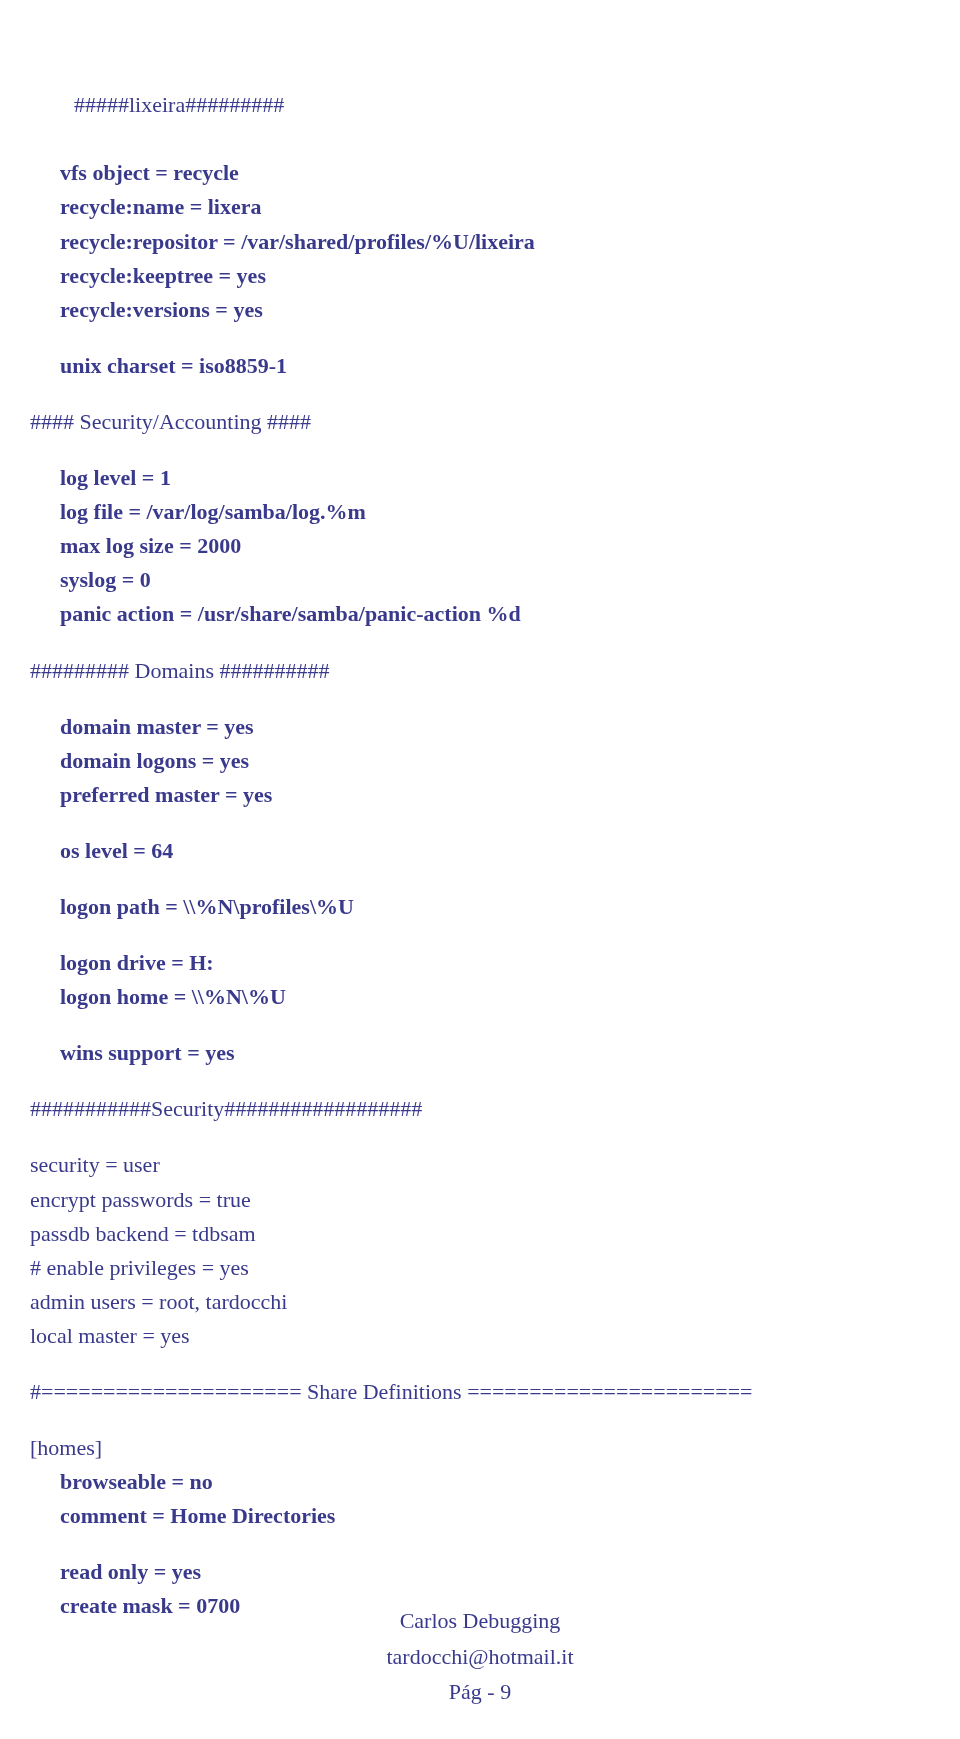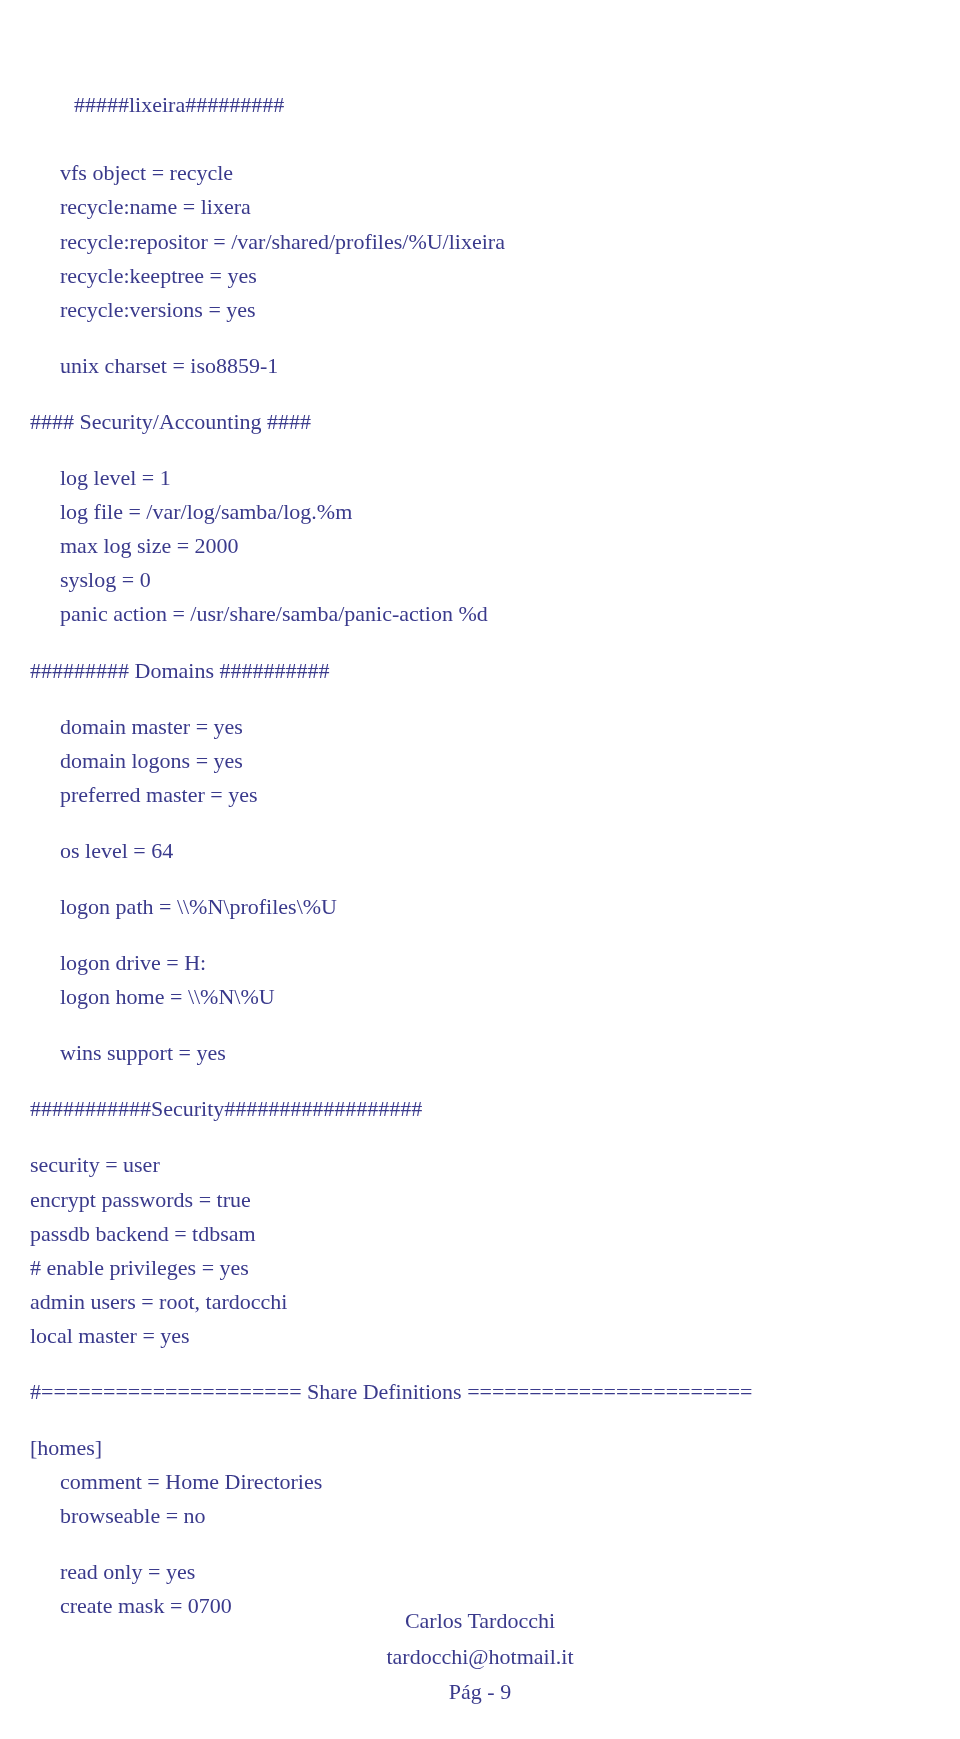--- a/index.html
+++ b/index.html
@@ -28,20 +28,21 @@
 
     .line {
       display: block;
       line-height: 1.55;
     }
 
     .indent {
       display: block;
       padding-left: 30px;
       line-height: 1.55;
+      font-weight: bold;
     }
 
     .blank {
       display: block;
       height: 1em;
     }
 
     .footer {
       position: absolute;
       bottom: 30px;
@@ -98,24 +99,24 @@
     <span class="line">security = user</span>
     <span class="line">encrypt passwords = true</span>
     <span class="line">passdb backend = tdbsam</span>
     <span class="line"># enable privileges = yes</span>
     <span class="line">admin users = root, tardocchi</span>
     <span class="line">local master = yes</span>
     <span class="blank"></span>
     <span class="line">#===================== Share Definitions =======================</span>
     <span class="blank"></span>
     <span class="line">[homes]</span>
+    <span class="indent">browseable = no</span>
     <span class="indent">comment = Home Directories</span>
-    <span class="indent">browseable = no</span>
     <span class="blank"></span>
     <span class="indent">read only = yes</span>
     <span class="indent">create mask = 0700</span>
   </div>
 
 <div class="footer">
-  <div>Carlos Tardocchi</div>
+  <div>Carlos Debugging</div>
   <div class="footer-email">tardocchi@hotmail.it</div>
   <div>Pág - 9</div>
 </div>
 
 </body></html>

